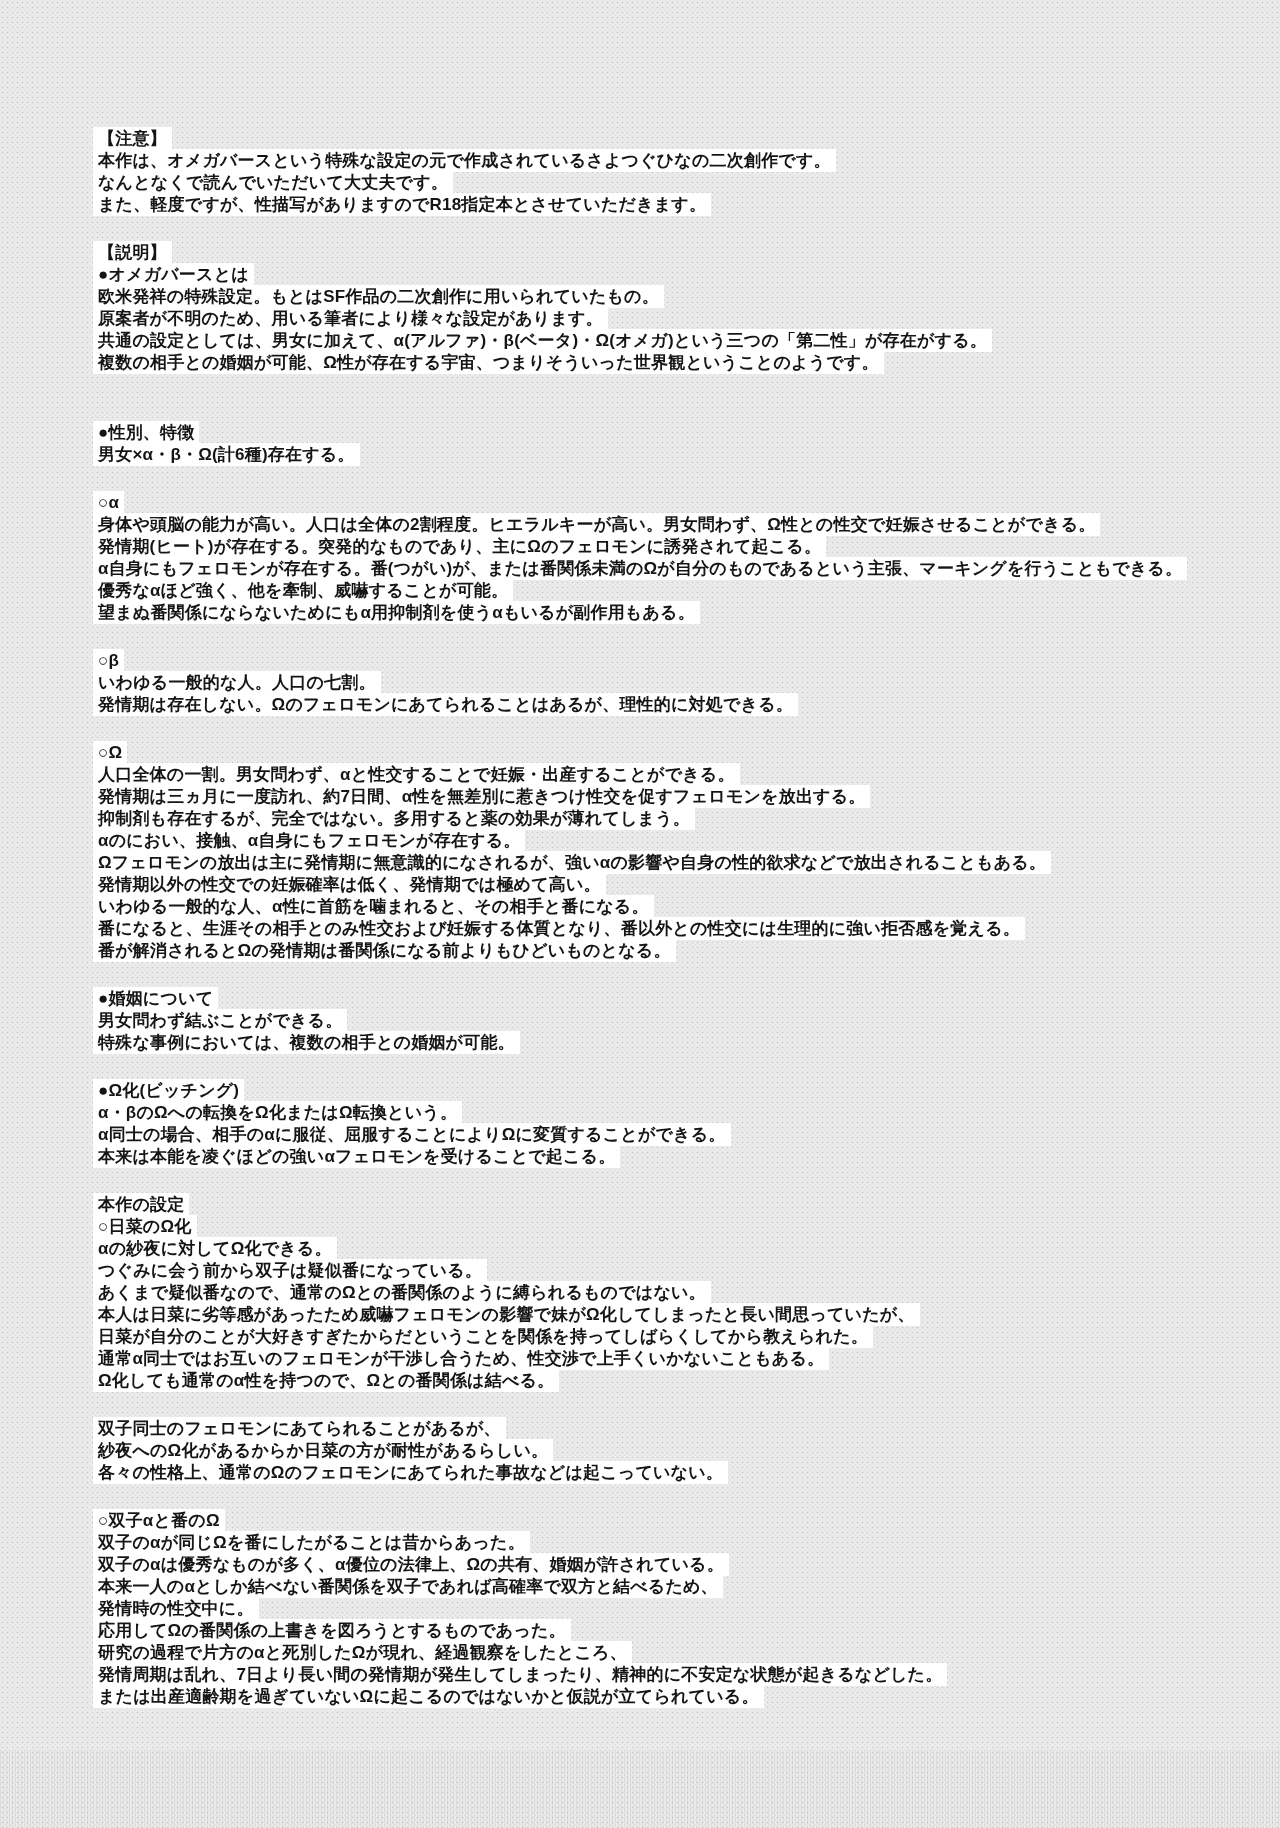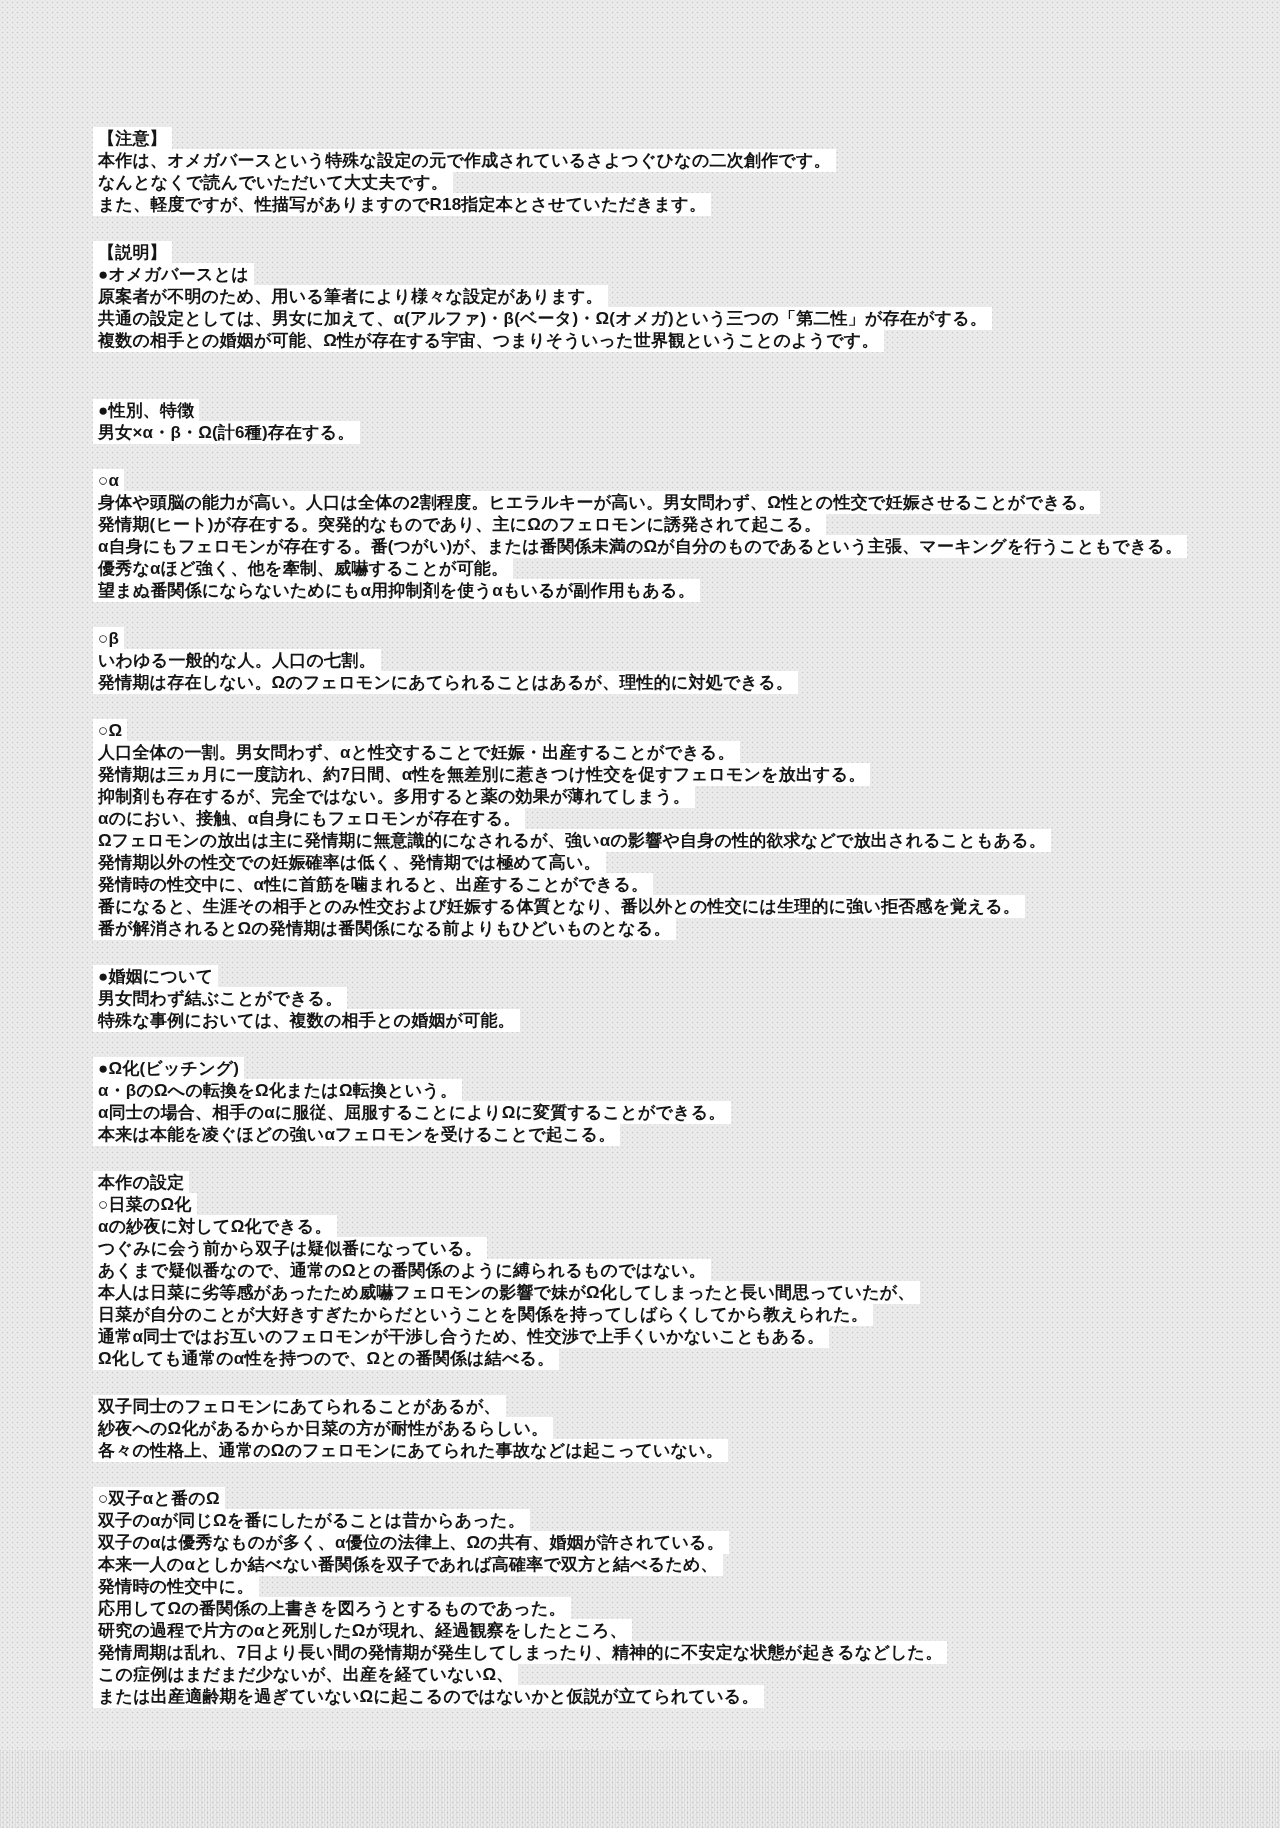--- a/index.html
+++ b/index.html
@@ -70,20 +70,21 @@
   <main class="doc">
       <section class="doc-section">
         <div class="line"><span>【注意】</span></div>
         <div class="line"><span>本作は、オメガバースという特殊な設定の元で作成されているさよつぐひなの二次創作です。</span></div>
         <div class="line"><span>なんとなくで読んでいただいて大丈夫です。</span></div>
         <div class="line"><span>また、軽度ですが、性描写がありますのでR18指定本とさせていただきます。</span></div>
       </section>
       <section class="doc-section">
         <div class="line"><span>【説明】</span></div>
         <div class="line"><span>●オメガバースとは</span></div>
+        <div class="line"><span>欧米発祥の特殊設定。もとはSF作品の二次創作に用いられていたもの。</span></div>
         <div class="line"><span>原案者が不明のため、用いる筆者により様々な設定があります。</span></div>
         <div class="line"><span>共通の設定としては、男女に加えて、α(アルファ)・β(ベータ)・Ω(オメガ)という三つの「第二性」が存在がする。</span></div>
         <div class="line"><span>複数の相手との婚姻が可能、Ω性が存在する宇宙、つまりそういった世界観ということのようです。</span></div>
         <div class="line blank"></div>
       </section>
       <section class="doc-section">
         <div class="line"><span>●性別、特徴</span></div>
         <div class="line"><span>男女×α・β・Ω(計6種)存在する。</span></div>
       </section>
       <section class="doc-section">
@@ -100,21 +101,21 @@
         <div class="line"><span>発情期は存在しない。Ωのフェロモンにあてられることはあるが、理性的に対処できる。</span></div>
       </section>
       <section class="doc-section">
         <div class="line"><span>○Ω</span></div>
         <div class="line"><span>人口全体の一割。男女問わず、αと性交することで妊娠・出産することができる。</span></div>
         <div class="line"><span>発情期は三ヵ月に一度訪れ、約7日間、α性を無差別に惹きつけ性交を促すフェロモンを放出する。</span></div>
         <div class="line"><span>抑制剤も存在するが、完全ではない。多用すると薬の効果が薄れてしまう。</span></div>
         <div class="line"><span>αのにおい、接触、α自身にもフェロモンが存在する。</span></div>
         <div class="line"><span>Ωフェロモンの放出は主に発情期に無意識的になされるが、強いαの影響や自身の性的欲求などで放出されることもある。</span></div>
         <div class="line"><span>発情期以外の性交での妊娠確率は低く、発情期では極めて高い。</span></div>
-        <div class="line"><span>発情時の性交中に、α性に首筋を噛まれると、出産することができる。</span></div>
+        <div class="line"><span>いわゆる一般的な人、α性に首筋を噛まれると、その相手と番になる。</span></div>
         <div class="line"><span>番になると、生涯その相手とのみ性交および妊娠する体質となり、番以外との性交には生理的に強い拒否感を覚える。</span></div>
         <div class="line"><span>番が解消されるとΩの発情期は番関係になる前よりもひどいものとなる。</span></div>
       </section>
       <section class="doc-section">
         <div class="line"><span>●婚姻について</span></div>
         <div class="line"><span>男女問わず結ぶことができる。</span></div>
         <div class="line"><span>特殊な事例においては、複数の相手との婚姻が可能。</span></div>
       </section>
       <section class="doc-section">
         <div class="line"><span>●Ω化(ビッチング)</span></div>
@@ -140,17 +141,16 @@
       </section>
       <section class="doc-section">
         <div class="line"><span>○双子αと番のΩ</span></div>
         <div class="line"><span>双子のαが同じΩを番にしたがることは昔からあった。</span></div>
         <div class="line"><span>双子のαは優秀なものが多く、α優位の法律上、Ωの共有、婚姻が許されている。</span></div>
         <div class="line"><span>本来一人のαとしか結べない番関係を双子であれば高確率で双方と結べるため、</span></div>
         <div class="line"><span>発情時の性交中に。</span></div>
         <div class="line"><span>応用してΩの番関係の上書きを図ろうとするものであった。</span></div>
         <div class="line"><span>研究の過程で片方のαと死別したΩが現れ、経過観察をしたところ、</span></div>
         <div class="line"><span>発情周期は乱れ、7日より長い間の発情期が発生してしまったり、精神的に不安定な状態が起きるなどした。</span></div>
-        <div class="line"><span>この症例はまだまだ少ないが、出産を経ていないΩ、</span></div>
         <div class="line"><span>または出産適齢期を過ぎていないΩに起こるのではないかと仮説が立てられている。</span></div>
       </section>
     </main>
 </div>
 
 </body></html>

